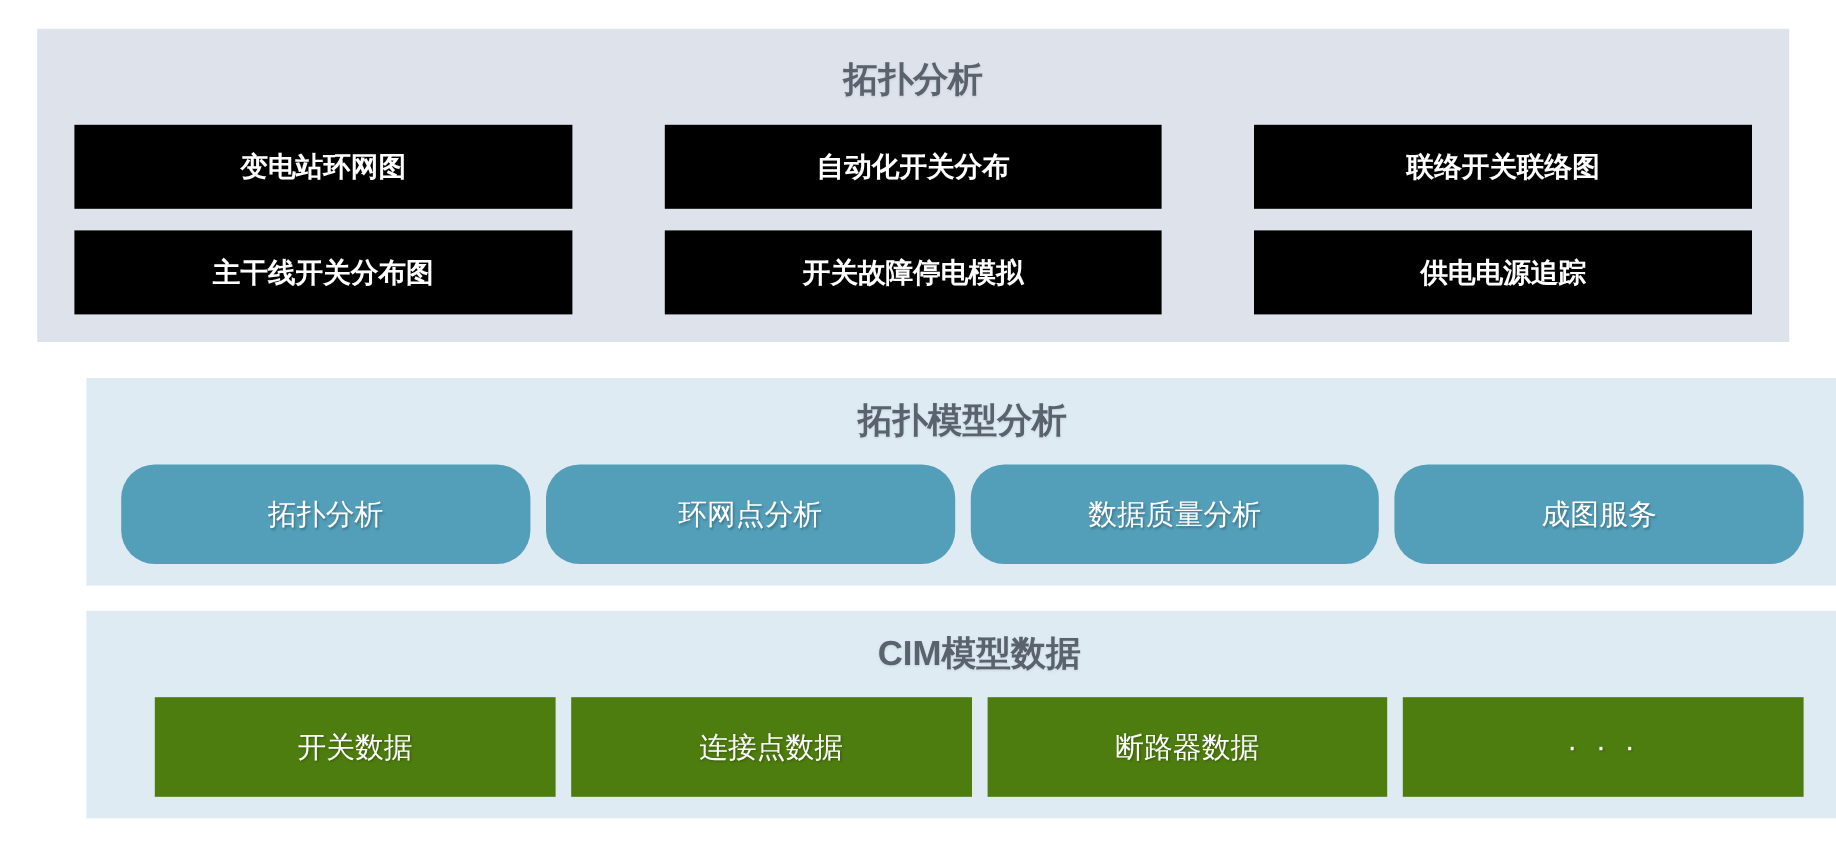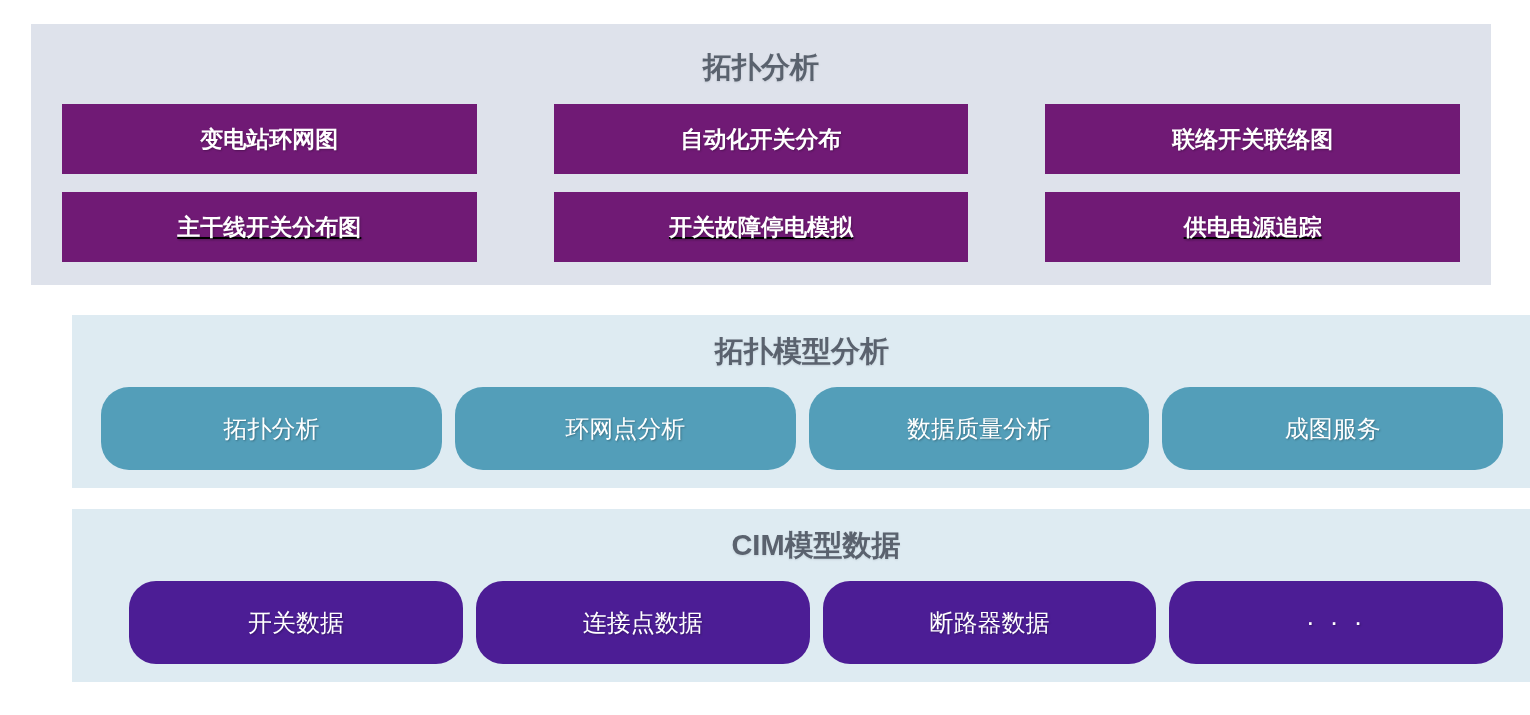--- a/index.html
+++ b/index.html
@@ -46,21 +46,21 @@
   .node {
     display: flex;
     align-items: center;
     justify-content: center;
     color: #ffffff;
     text-shadow: 1px 1px 2px rgba(0,0,0,0.28);
   }
   .node-dark {
     flex: 1 1 0;
     height: 70px;
-    background: #701a75;
+    background: #000000;
     font-size: 23px;
     font-weight: bold;
     text-align: center;
   }
   
   .band-light {
     background: #deebf2;
     height: 173px;
     margin-left: 41px;
   }
@@ -77,24 +77,23 @@
     flex: 1 1 0;
     height: 83px;
     background: #539eb9;
     font-size: 24px;
     font-weight: normal;
     border-radius: 28px;
   }
   .node-steel {
     flex: 1 1 0;
     height: 83px;
-    background: #4c1d95;
+    background: #4d7c0f;
     font-size: 24px;
     font-weight: normal;
-    border-radius: 27px;
   }
   .node-ellipsis { letter-spacing: 4px; font-size: 26px; }
 </style>
 </head>
 <body>
 
 <div class="stage">
 
   <section class="band band-auto">
     <div class="band-title">拓扑分析</div>

